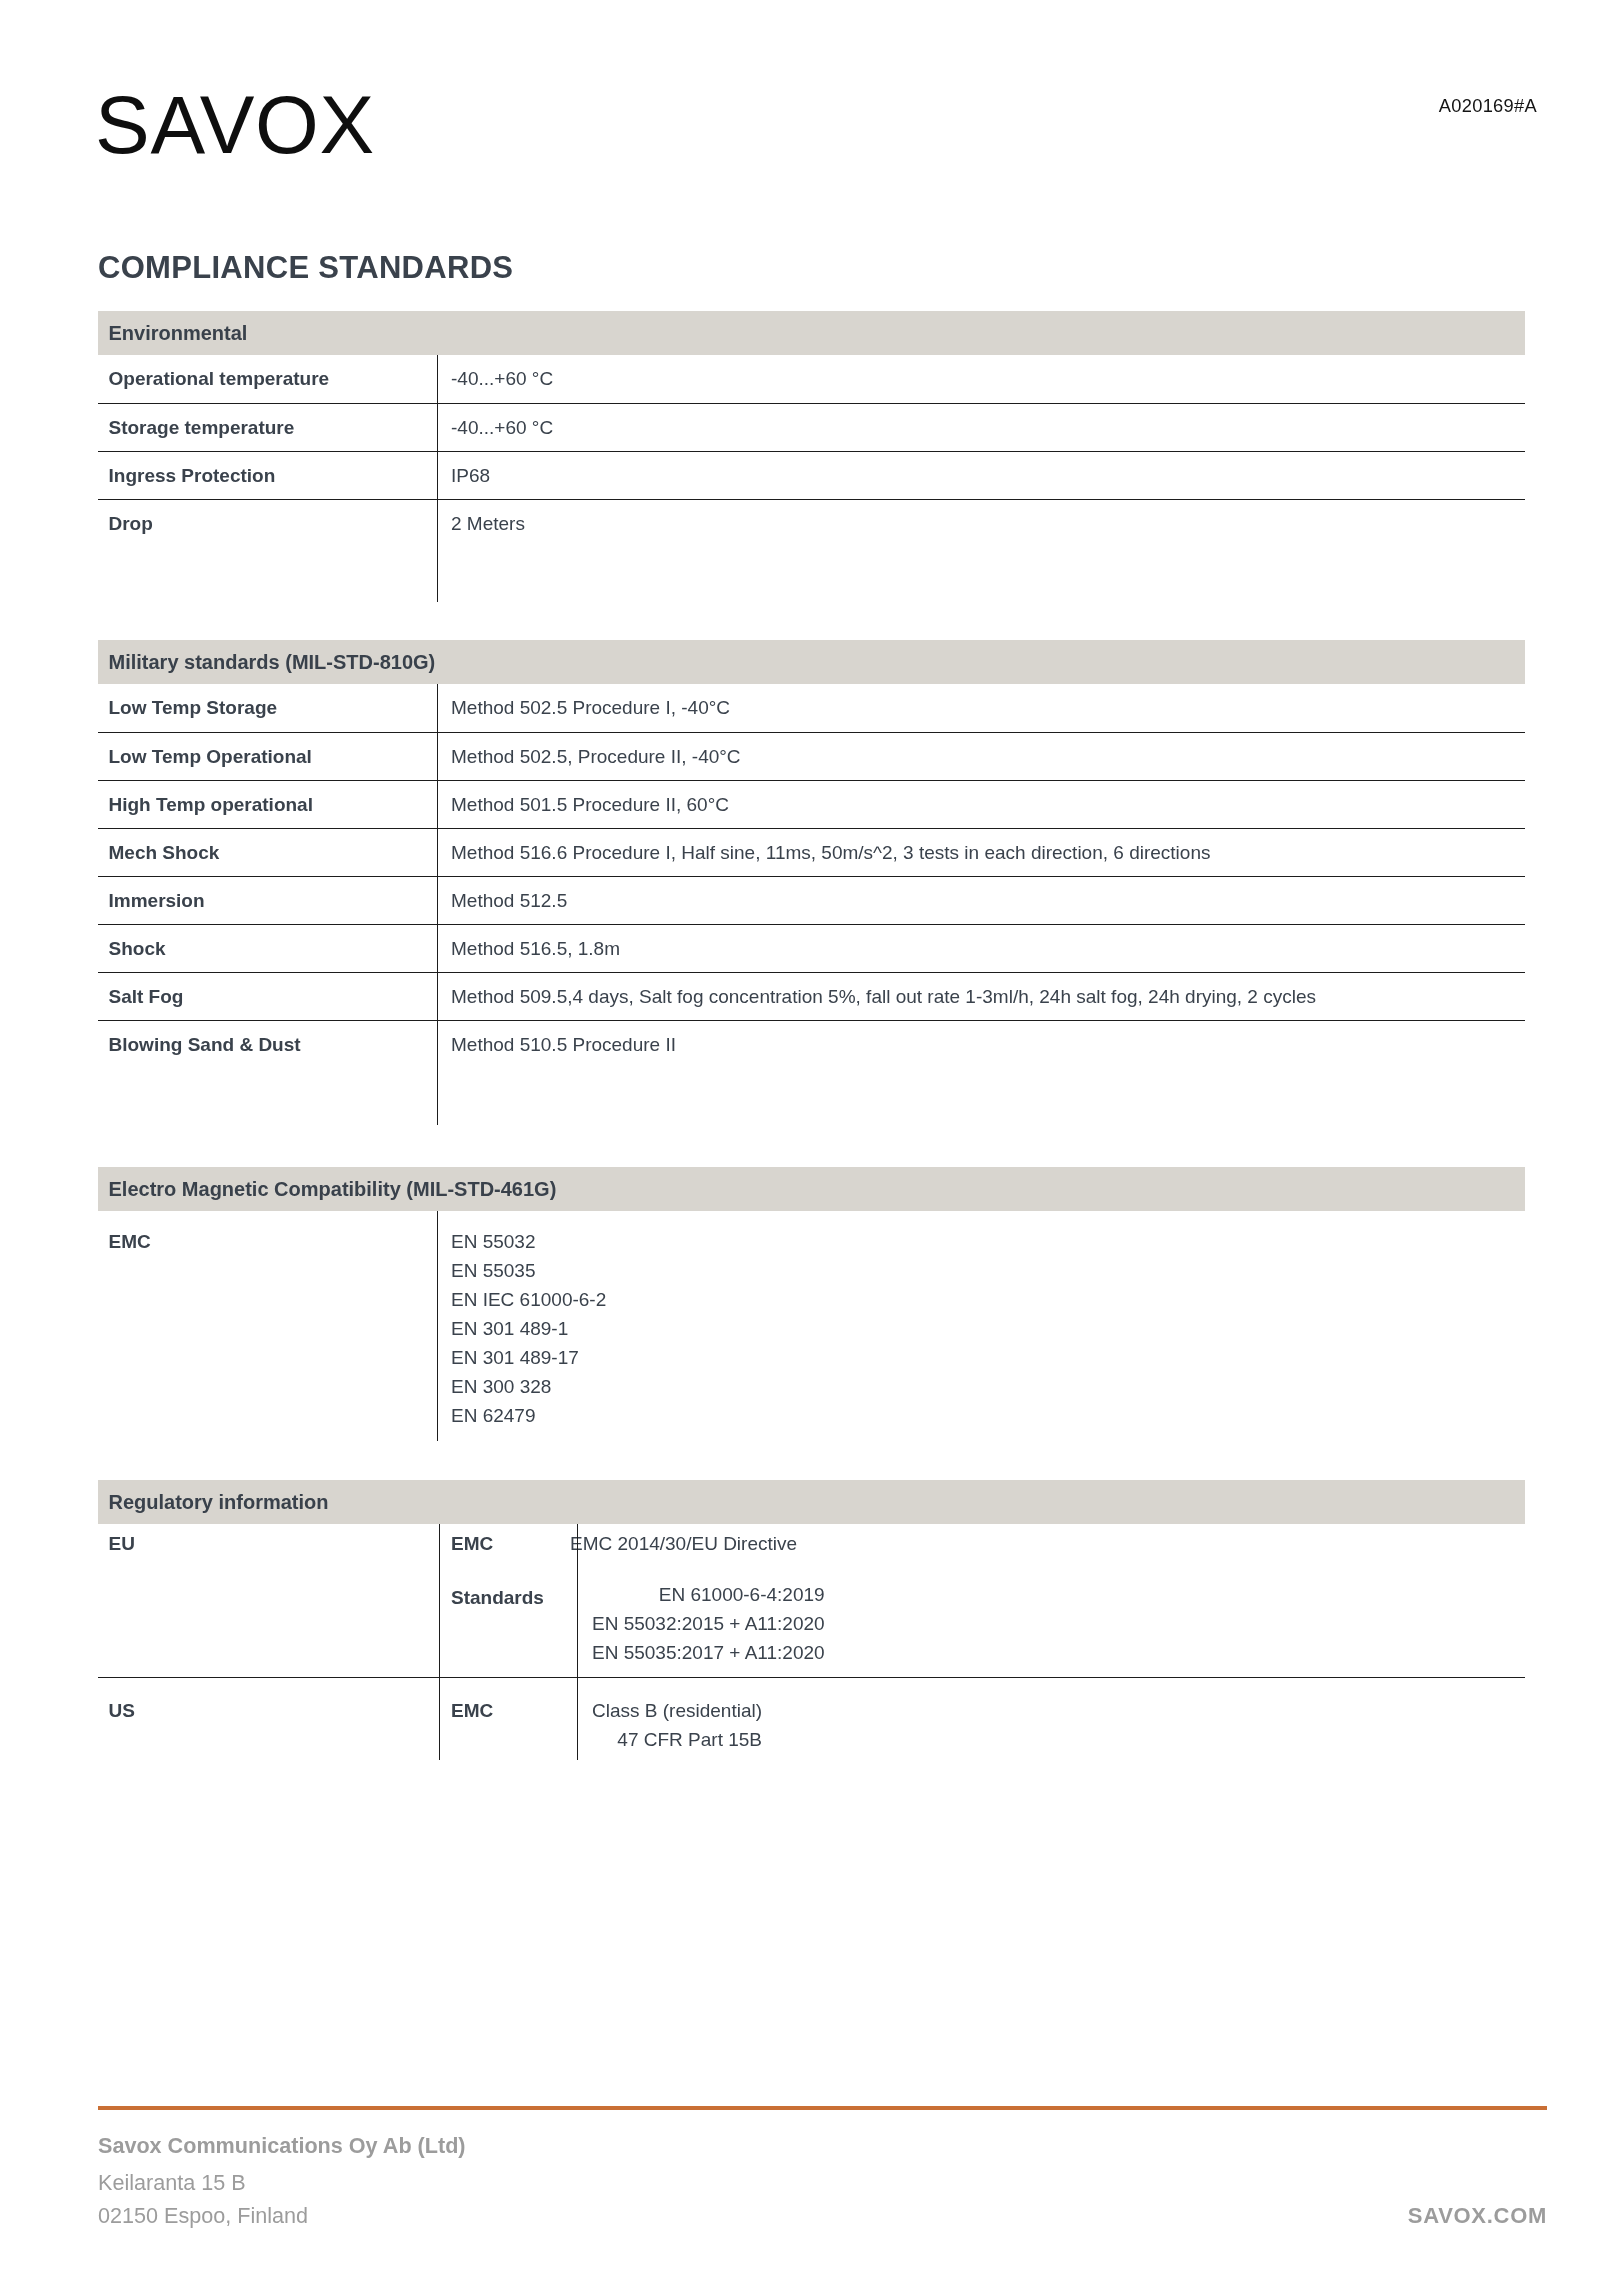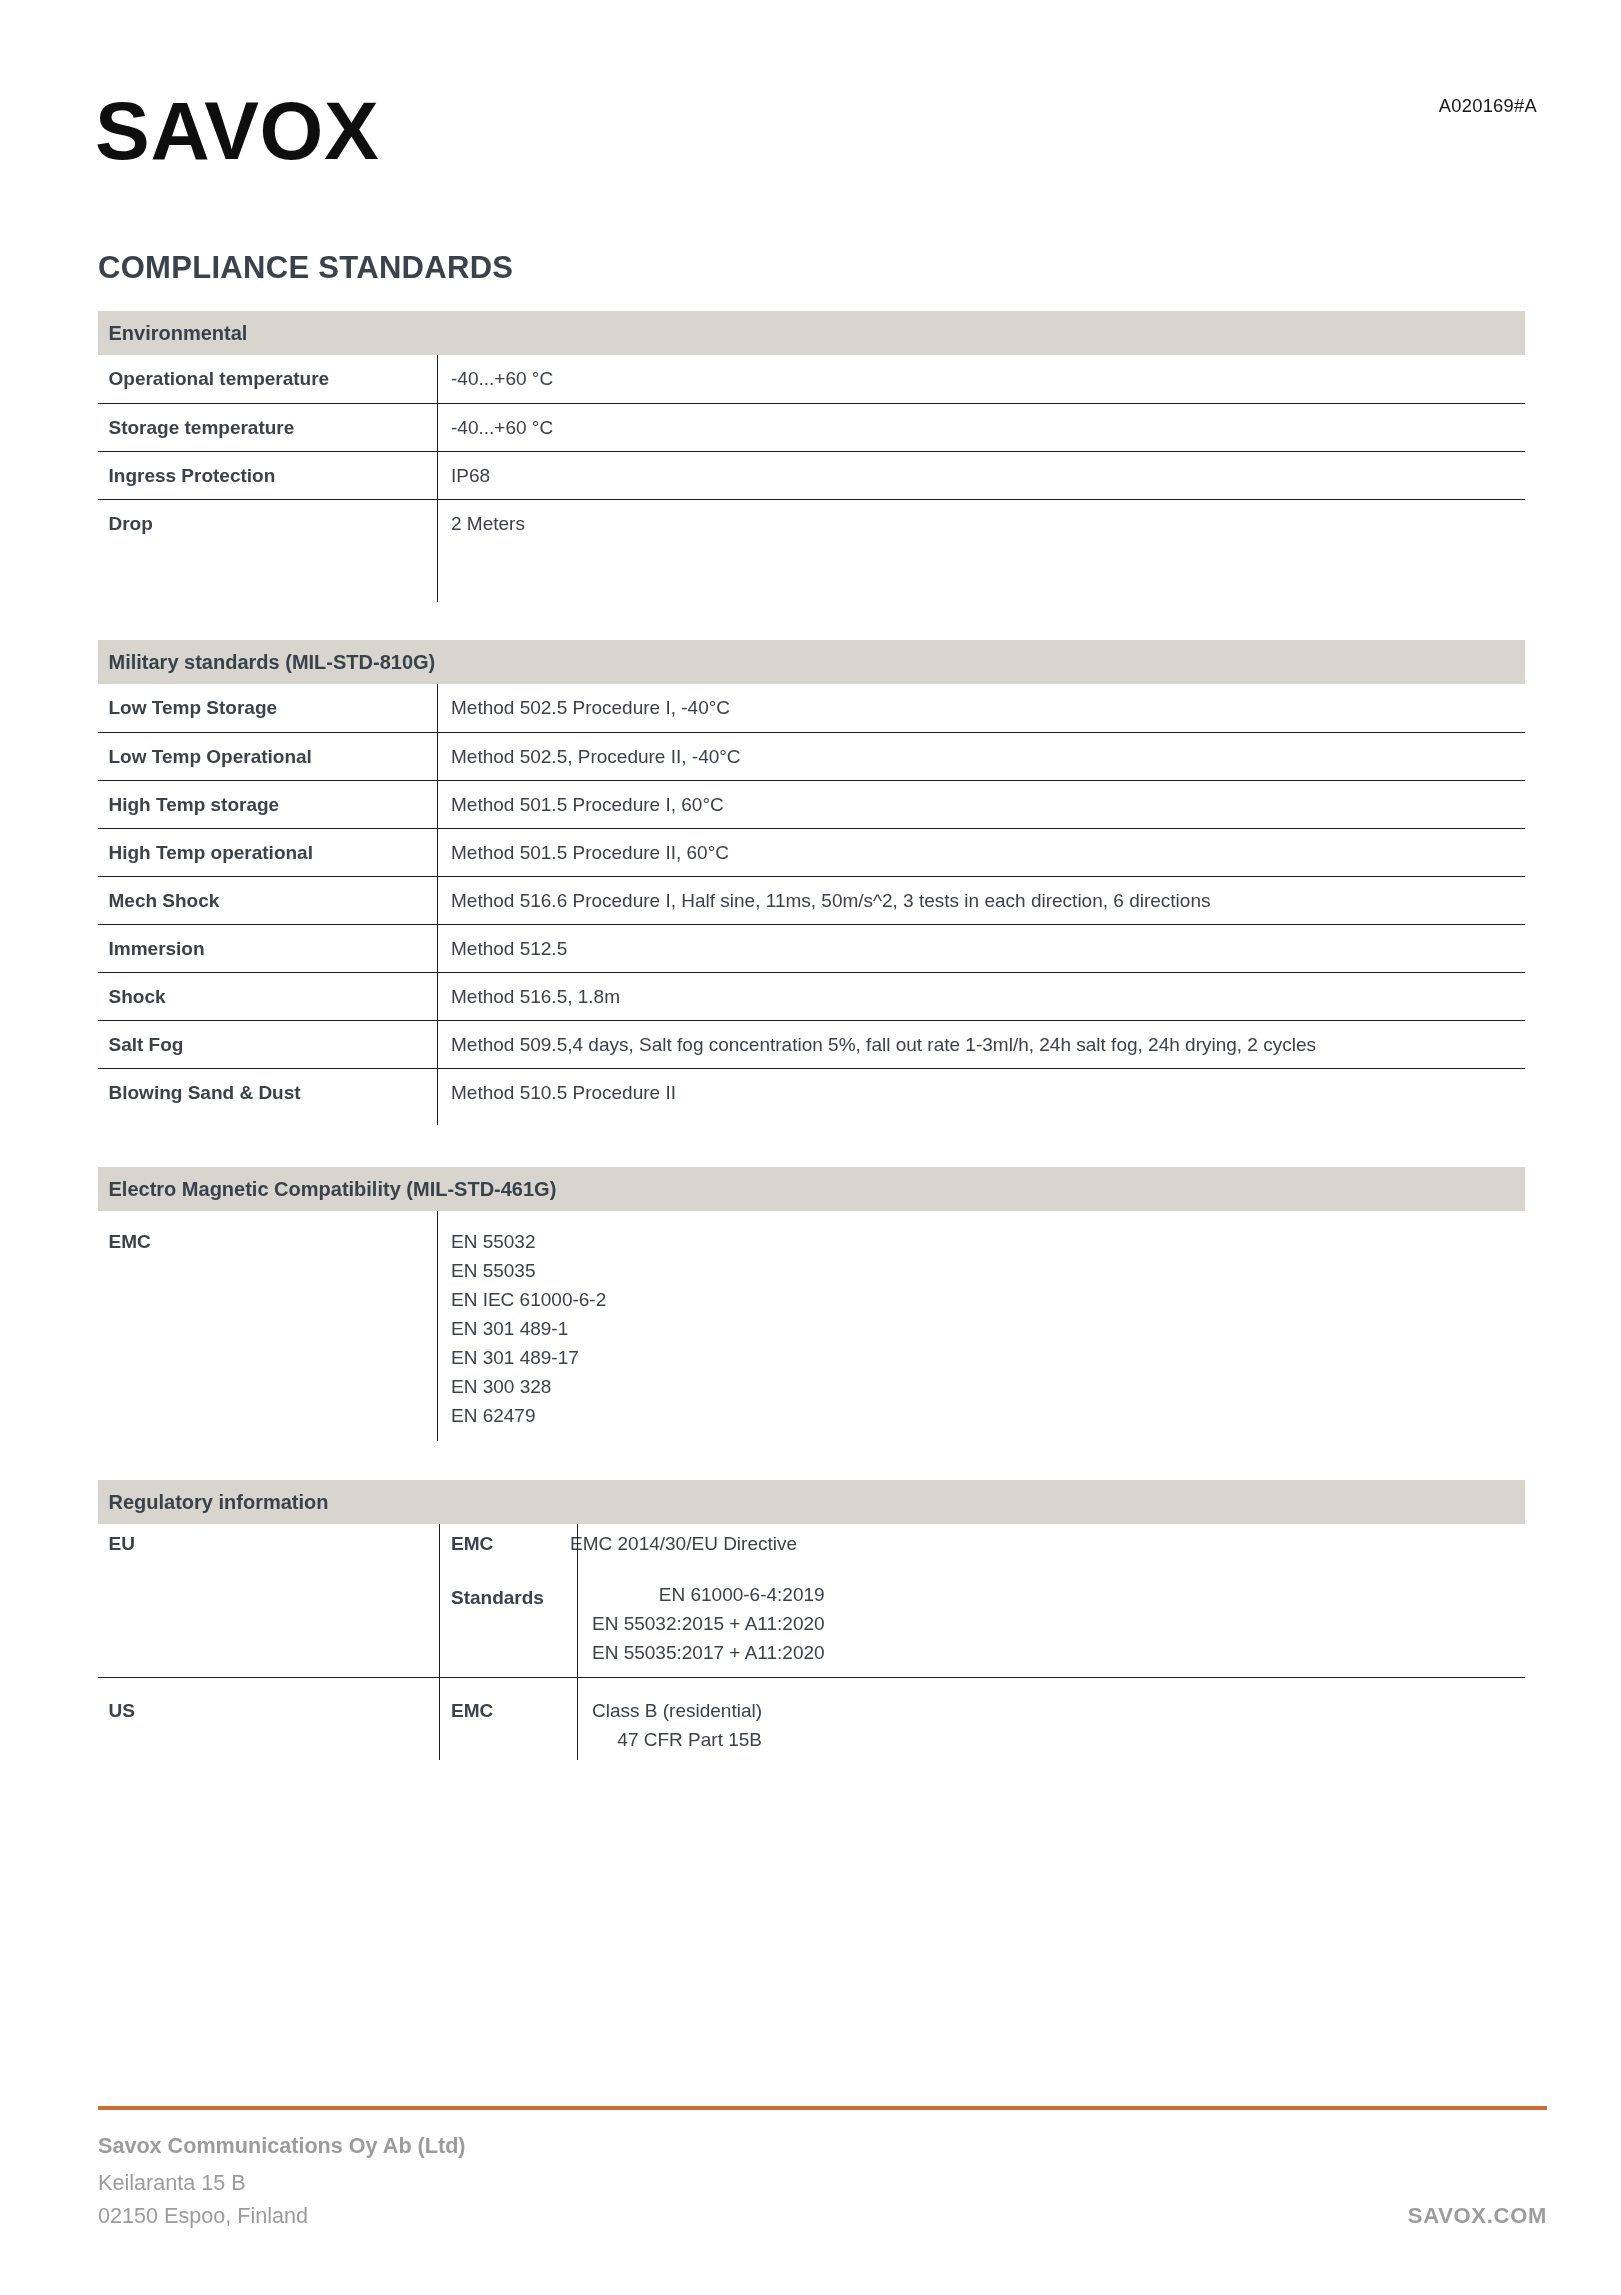--- a/index.html
+++ b/index.html
@@ -6,23 +6,23 @@
   .page{
     position:relative;
     width:1622px;height:2295px;
     background:#ffffff;
     font-family:"Liberation Sans", sans-serif;
     color:#3a424c;
     overflow:hidden;
   }
   
   .logo{
-    position:absolute;left:95px;top:98px;
+    position:absolute;left:95px;top:92px;
     height:65px;line-height:65px;
-    font-size:82px;font-weight:bold;letter-spacing:0.7px;
+    font-size:82px;font-weight:normal;letter-spacing:0.7px;
     color:#0e0e0e;
   }
   .doc-code{
     position:absolute;right:85px;top:95px;
     font-size:18.3px;color:#141414;letter-spacing:0.3px;
   }
   .title{
     position:absolute;left:98px;top:250px;margin:0;
     font-size:31px;font-weight:bold;letter-spacing:0.3px;
     color:#3a424c;
@@ -105,24 +105,20 @@
     <div class="rows">
       <div class="row">
         <div class="cell label">Low Temp Storage</div>
         <div class="cell value">Method 502.5 Procedure I, -40°C</div>
       </div>
       <div class="row">
         <div class="cell label">Low Temp Operational</div>
         <div class="cell value">Method 502.5, Procedure II, -40°C</div>
       </div>
       <div class="row">
-        <div class="cell label">High Temp storage</div>
-        <div class="cell value">Method 501.5 Procedure I, 60°C</div>
-      </div>
-      <div class="row">
         <div class="cell label">High Temp operational</div>
         <div class="cell value">Method 501.5 Procedure II, 60°C</div>
       </div>
       <div class="row">
         <div class="cell label">Mech Shock</div>
         <div class="cell value">Method 516.6 Procedure I, Half sine, 11ms, 50m/s^2, 3 tests in each direction, 6 directions</div>
       </div>
       <div class="row">
         <div class="cell label">Immersion</div>
         <div class="cell value">Method 512.5</div>

